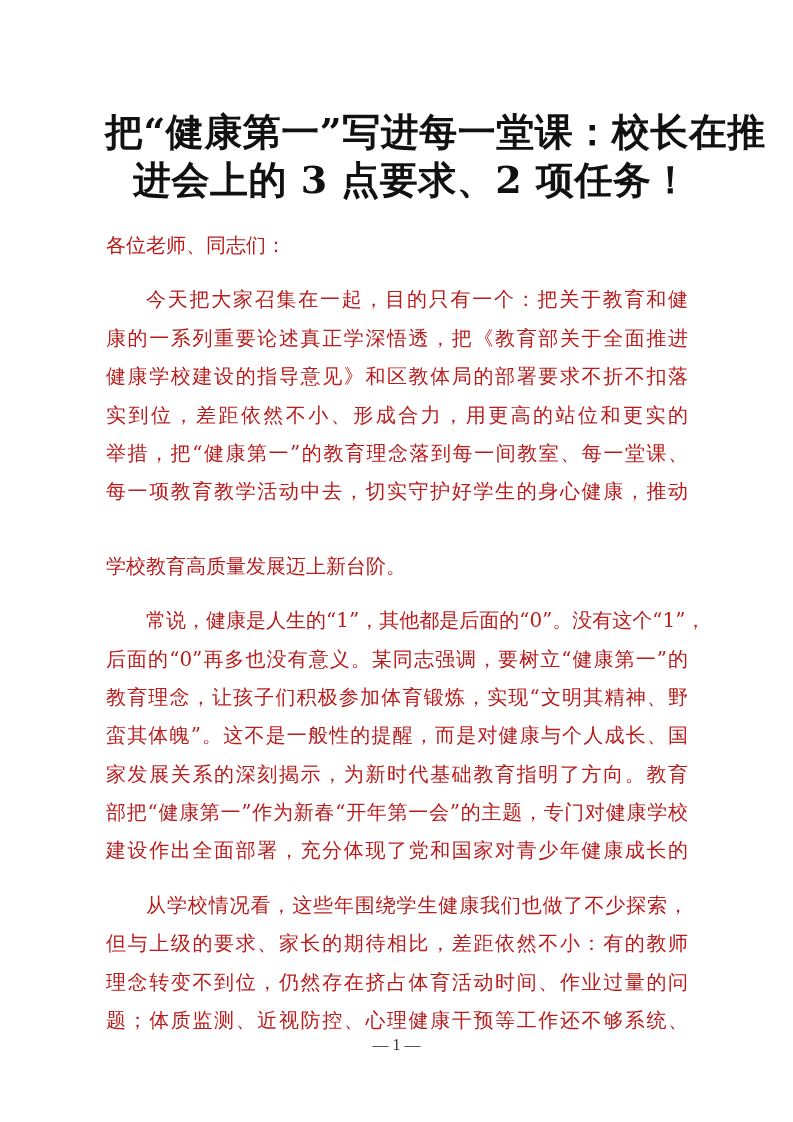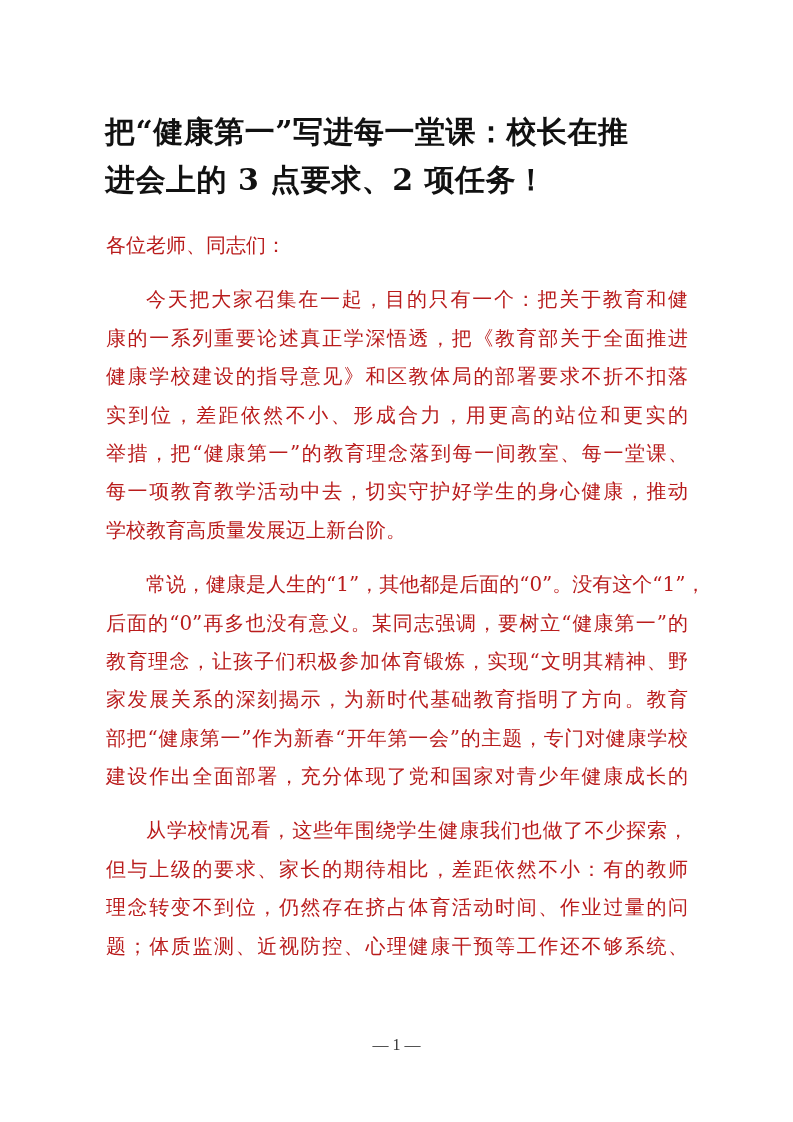--- a/index.html
+++ b/index.html
@@ -1,36 +1,36 @@
 <!DOCTYPE html>
 <html><head>
   <meta charset="utf-8">
   <style>
     html, body { margin: 0; padding: 0; background: #ffffff; }
     body { width: 793px; height: 1122px; position: relative; overflow: hidden; }
     .page { position: absolute; left: 0; top: 0; width: 793px; height: 1122px; background: #fff; }
     .title {
       position: absolute; left: 105px; top: 108px; width: 585px;
-      text-align: left;
+      text-align: right;
       font-family: "DejaVu Serif", "Liberation Serif", serif;
-      font-weight: bold; font-size: 30px; line-height: 48px; color: #111;
+      font-weight: bold; font-size: 38px; line-height: 48px; color: #111;
       letter-spacing: 0.5px;
     }
     .title div { white-space: nowrap; }
     .body {
       position: absolute; left: 106px; top: 226px; width: 582px;
       font-family: "DejaVu Serif", "Liberation Serif", serif;
       font-size: 20px; color: #b91c1c;
     }
     .line {
       height: 38.4px; line-height: 38.4px; white-space: nowrap;
       text-align: justify; text-align-last: justify;
       letter-spacing: 0px;
     }
-    .line.last { text-align-last: left; }
+    .line.last { text-align-last: left; margin-top: 36px; }
     .line.indent { padding-left: 40px; margin-top: 16px; }
     .greeting { text-align-last: left; }
     .footer {
       position: absolute; left: 0; top: 1036px; width: 793px;
       text-align: center;
       font-family: "Liberation Serif", serif; font-size: 16px; color: #333;
     }
   </style>
 </head>
 <body>
@@ -51,20 +51,21 @@
       <div class="line">实到位，差距依然不小、形成合力，用更高的站位和更实的</div>
       <div class="line">举措，把“健康第一”的教育理念落到每一间教室、每一堂课、</div>
       <div class="line">每一项教育教学活动中去，切实守护好学生的身心健康，推动</div>
       <div class="line last">学校教育高质量发展迈上新台阶。</div>
     </div>
 
     <div>
       <div class="line indent">常说，健康是人生的“1”，其他都是后面的“0”。没有这个“1”，</div>
       <div class="line">后面的“0”再多也没有意义。某同志强调，要树立“健康第一”的</div>
       <div class="line">教育理念，让孩子们积极参加体育锻炼，实现“文明其精神、野</div>
+      <div class="line">蛮其体魄”。这不是一般性的提醒，而是对健康与个人成长、国</div>
       <div class="line">家发展关系的深刻揭示，为新时代基础教育指明了方向。教育</div>
       <div class="line">部把“健康第一”作为新春“开年第一会”的主题，专门对健康学校</div>
       <div class="line">建设作出全面部署，充分体现了党和国家对青少年健康成长的</div>
     </div>
 
     <div>
       <div class="line indent">从学校情况看，这些年围绕学生健康我们也做了不少探索，</div>
       <div class="line">但与上级的要求、家长的期待相比，差距依然不小：有的教师</div>
       <div class="line">理念转变不到位，仍然存在挤占体育活动时间、作业过量的问</div>
       <div class="line">题；体质监测、近视防控、心理健康干预等工作还不够系统、</div>

